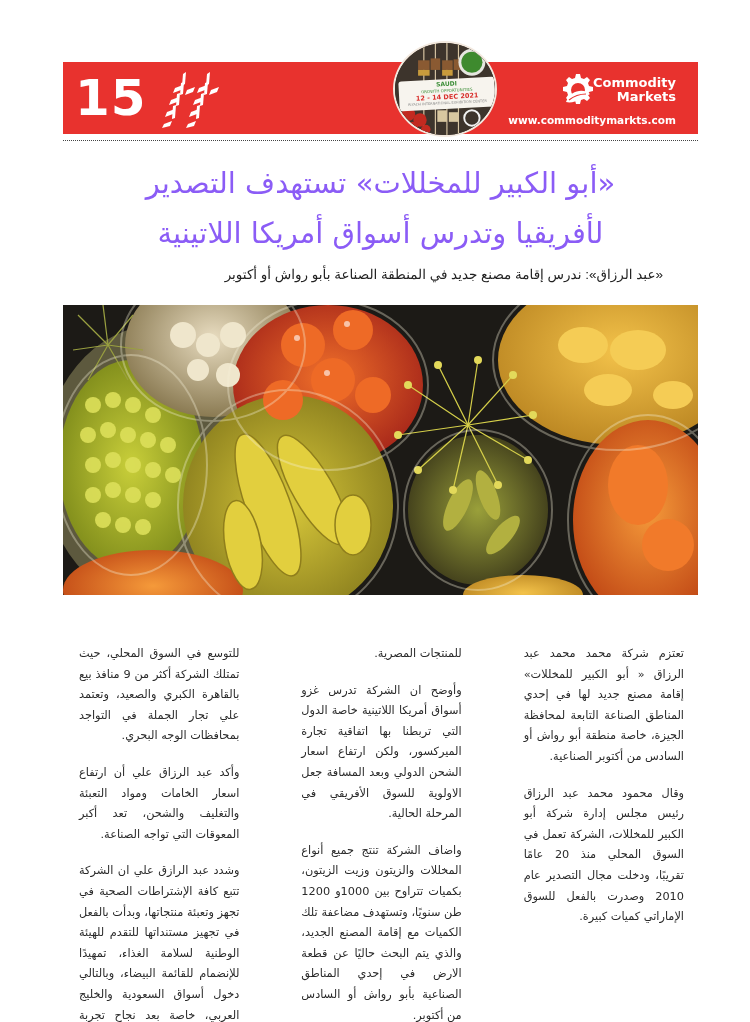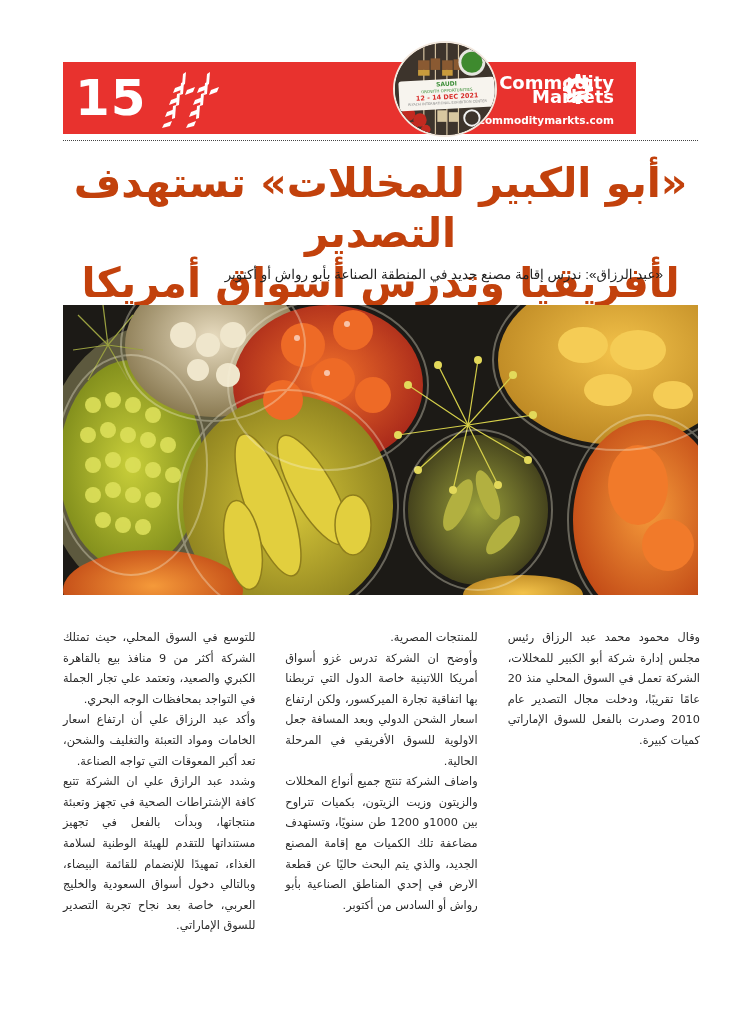--- a/index.html
+++ b/index.html
@@ -1,21 +1,21 @@
 <!DOCTYPE html>
 <html lang="ar"><head>
   <meta charset="utf-8">
   <style>
     * { box-sizing: border-box; margin: 0; padding: 0; }
     html, body { width: 750px; height: 1022px; background: #ffffff; overflow: hidden; }
     body { position: relative; font-family: "DejaVu Sans", sans-serif; color: #2a2a2a; }
 
     
     .header-bar {
-      position: absolute; left: 63px; top: 62px; width: 573px; height: 72px;
+      position: absolute; left: 63px; top: 62px; width: 635px; height: 72px;
       background: #e8322e;
     }
     .page-number {
       position: absolute; left: 12px; top: 6px;
       font-family: "DejaVu Sans", sans-serif; font-weight: bold;
       font-size: 50px; line-height: 60px; color: #ffffff; letter-spacing: 1px;
     }
     .wheat-icon { position: absolute; left: 98px; top: 8px; width: 64px; height: 58px; }
 
     .event-badge {
@@ -32,37 +32,37 @@
     }
     .event-badge .b1 { font-size: 6px; font-weight: bold; color: #3e8f3a; line-height: 8px; display: block; margin-top: 1px; }
     .event-badge .b2 { font-size: 4px; color: #3e8f3a; line-height: 5px; display: block; }
     .event-badge .b3 { font-size: 6.5px; font-weight: bold; color: #d8322e; line-height: 8px; display: block; }
     .event-badge .b4 { font-size: 3.5px; color: #888; line-height: 5px; display: block; }
 
     .brand-logo-icon { position: absolute; left: 497px; top: 10px; width: 36px; height: 36px; }
     .brand-name {
       position: absolute; right: 22px; top: 14px; text-align: right;
       font-family: "DejaVu Sans", sans-serif; font-weight: bold; color: #ffffff;
-      font-size: 18px; line-height: 14px;
+      font-size: 13px; line-height: 14px;
     }
     .brand-url {
       position: absolute; right: 22px; top: 52px;
       font-family: "DejaVu Sans", sans-serif; font-weight: bold; color: #ffffff; font-size: 10.5px; text-align: right;
     }
     .dotted-rule {
       position: absolute; left: 63px; top: 140px; width: 635px; height: 0;
       border-top: 1px dotted #444;
     }
 
     
     .headline {
       position: absolute; left: 63px; top: 158px; width: 635px;
-      direction: rtl; text-align: center; color: #c2410c;
-      font-family: "DejaVu Sans", sans-serif; font-weight: bold;
-      font-size: 41px; line-height: 50px; letter-spacing: -0.5px;
+      direction: rtl; text-align: center; color: #8b5cf6;
+      font-family: "DejaVu Sans", sans-serif; font-weight: normal;
+      font-size: 29px; line-height: 50px; letter-spacing: -0.5px;
     }
     .subheadline {
       position: absolute; left: 63px; top: 265px; width: 600px;
       direction: rtl; text-align: right; color: #222;
       font-family: Liberation Sans, sans-serif; font-size: 13.5px; line-height: 20px;
     }
 
     
     .hero-photo {
       position: absolute; left: 63px; top: 305px; width: 635px; height: 290px;
@@ -72,21 +72,21 @@
 
     
     .columns {
       position: absolute; left: 63px; top: 628px; width: 637px; height: 300px;
       display: flex; flex-direction: row-reverse; gap: 30px;
     }
     .col {
       flex: 1 1 0; direction: rtl; text-align: justify;
       font-family: "DejaVu Sans", sans-serif; font-size: 11.3px; line-height: 20.6px; color: #2a2a2a;
     }
-    .col p { margin: 0; }
+    .col p { margin: 16px; }
   </style>
 </head>
 <body>
 
 <div class="header-bar">
   <div class="page-number">15</div>
 
   <svg class="wheat-icon" viewBox="0 0 64 58">
     <g fill="#ffffff">
 
@@ -335,20 +335,21 @@
       <ellipse cx="415" cy="205" rx="74" ry="80"></ellipse>
         <ellipse cx="585" cy="215" rx="80" ry="105"></ellipse>
         <ellipse cx="555" cy="55" rx="125" ry="90"></ellipse>
         <ellipse cx="150" cy="40" rx="92" ry="76"></ellipse>
     </g>
   </svg>
 </div>
 
 <div class="columns">
   <div class="col">
+    <p>تعتزم شركة محمد محمد عبد الرزاق « أبو الكبير للمخللات» إقامة مصنع جديد لها في إحدي المناطق الصناعة التابعة لمحافظة الجيزة، خاصة منطقة أبو رواش أو السادس من أكتوبر الصناعية.</p>
     <p>وقال محمود محمد عبد الرزاق رئيس مجلس إدارة شركة أبو الكبير للمخللات، الشركة تعمل في السوق المحلي منذ 20 عامًا تقريبًا، ودخلت مجال التصدير عام 2010 وصدرت بالفعل للسوق الإماراتي كميات كبيرة.</p>
   </div>
   <div class="col">
     <p>للمنتجات المصرية.</p>
     <p>وأوضح ان الشركة تدرس غزو أسواق أمريكا اللاتينية خاصة الدول التي تربطنا بها اتفاقية تجارة الميركسور، ولكن ارتفاع اسعار الشحن الدولي وبعد المسافة جعل الاولوية للسوق الأفريقي في المرحلة الحالية.</p>
     <p>واضاف الشركة تنتج جميع أنواع المخللات والزيتون وزيت الزيتون، بكميات تتراوح بين 1000و 1200 طن سنويًا، وتستهدف مضاعفة تلك الكميات مع إقامة المصنع الجديد، والذي يتم البحث حاليًا عن قطعة الارض في إحدي المناطق الصناعية بأبو رواش أو السادس من أكتوبر.</p>
   </div>
   <div class="col">
     <p>للتوسع في السوق المحلي، حيث تمتلك الشركة أكثر من 9 منافذ بيع بالقاهرة الكبري والصعيد، وتعتمد علي تجار الجملة في التواجد بمحافظات الوجه البحري.</p>
     <p>وأكد عبد الرزاق علي أن ارتفاع اسعار الخامات ومواد التعبئة والتغليف والشحن، تعد أكبر المعوقات التي تواجه الصناعة.</p>

